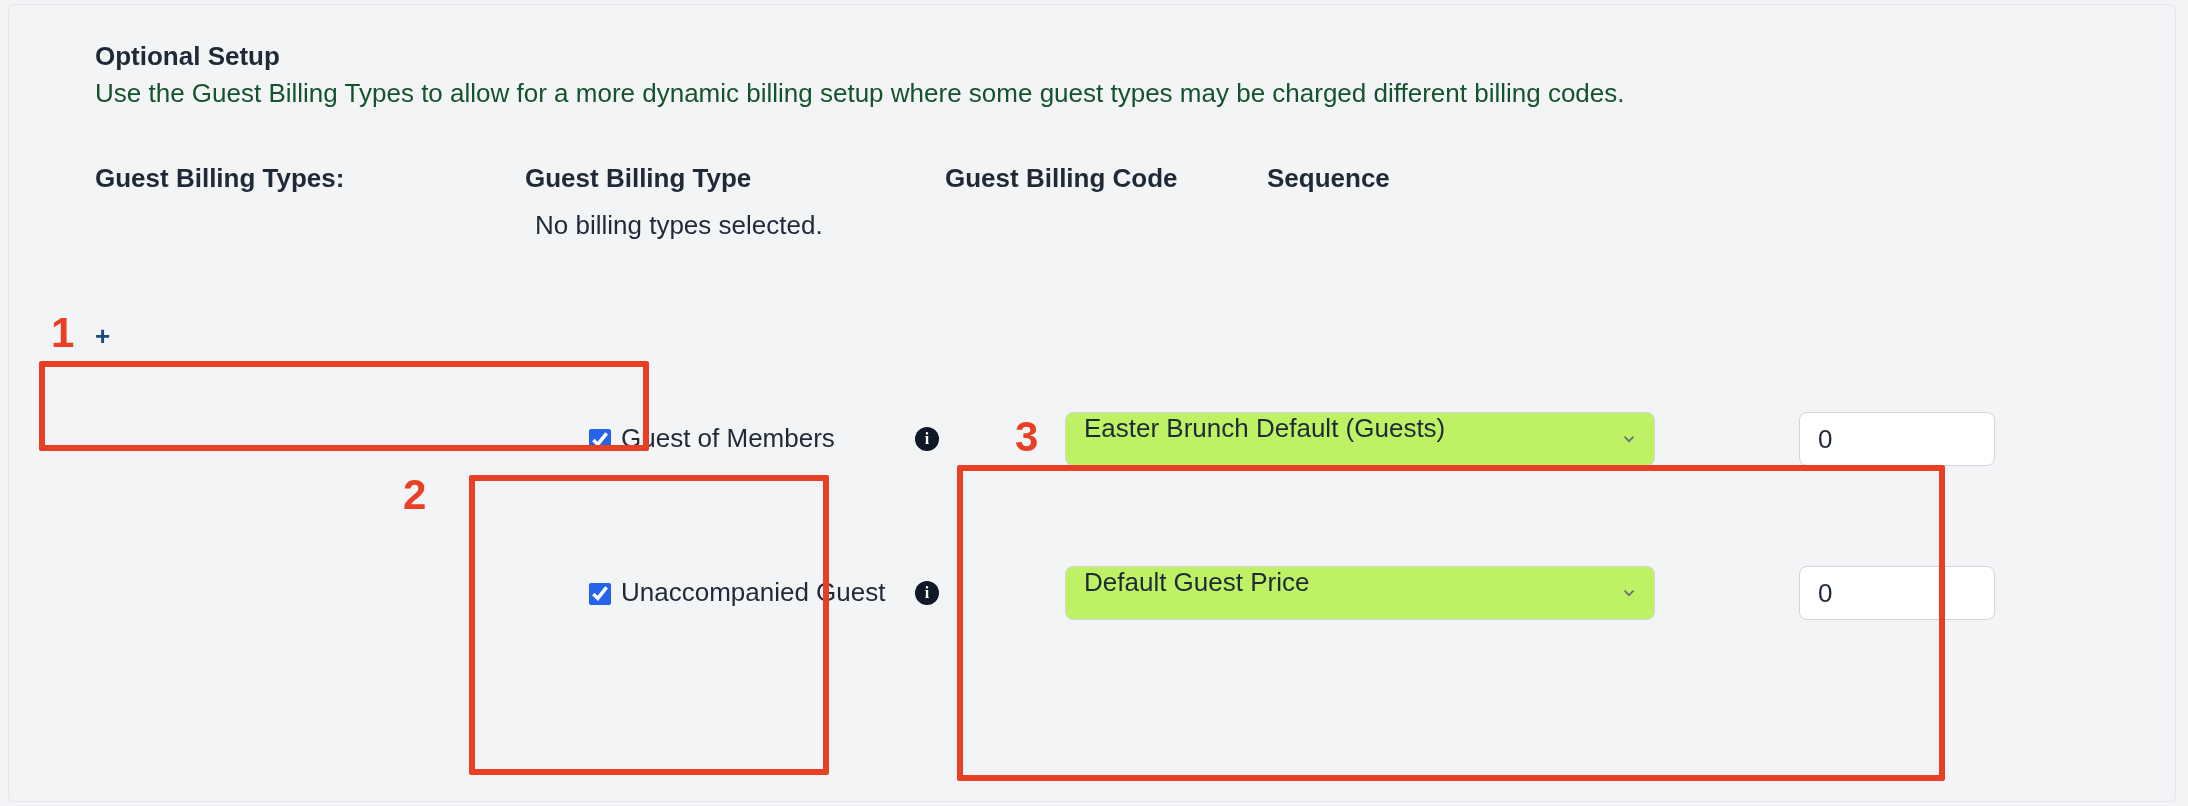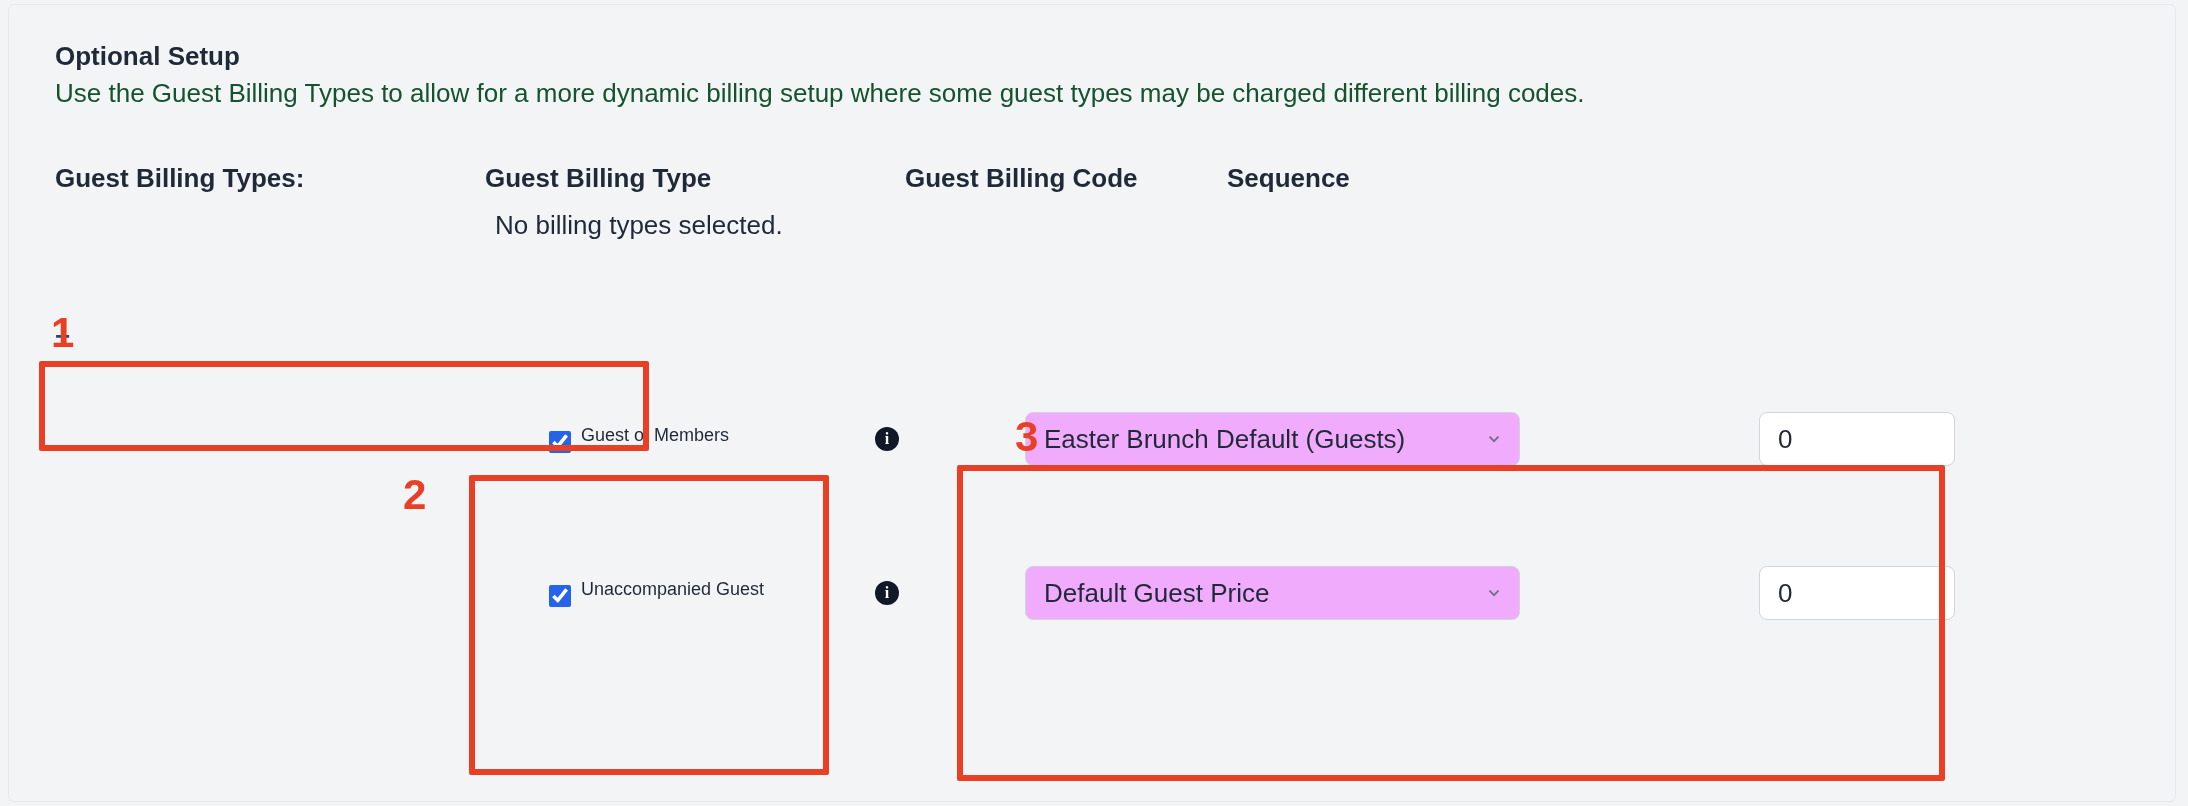--- a/index.html
+++ b/index.html
@@ -14,20 +14,21 @@
     color:#1f2937;
   }
   .card {
     margin:4px 8px;
     background:#f3f4f6;
     border:1px solid #e5e7eb;
     border-radius:6px;
     width:2168px;
     height:798px;
     position:relative;
+    padding-left:40px;
   }
   .pad {
     padding:36px 46px;
   }
   .title {
     font-weight:700;
     font-size:26px;
   }
   .desc {
     font-size:26px;
@@ -81,21 +82,21 @@
     align-items:flex-start;
   }
   .chk {
     width:22px;
     height:22px;
     accent-color:#2563eb;
     margin-top:8px;
     margin-right:10px;
   }
   .chk-label {
-    font-size:18px;
+    font-size:26px;
     line-height:1.35;
     max-width:280px;
   }
 
   .info-cell {
     width:150px;
     display:flex;
     justify-content:flex-start;
     align-items:center;
   }
@@ -107,27 +108,26 @@
     font-weight:700;
     font-size:16px;
     display:flex;
     align-items:center;
     justify-content:center;
     font-family: Georgia, serif;
   }
 
   .sel-cell { width:620px; }
   .sel {
-    width:495px;
+    width:590px;
     height:54px;
     border:1px solid #d1d5db;
     border-radius:8px;
-    background:#f0abfc;
-    display:flex;
-    align-items:center;
+    background:#bef264;
+    display:flex;
     padding:0 18px;
     position:relative;
     cursor:pointer;
   }
   .sel .chev {
     position:absolute;
     right:16px;
     top:50%;
     transform:translateY(-50%);
     color:#6b7280;

